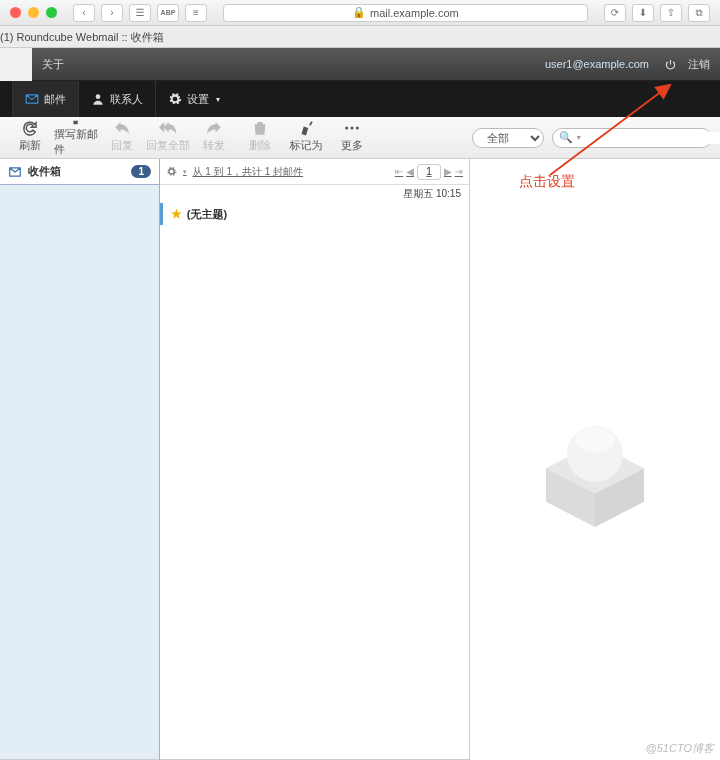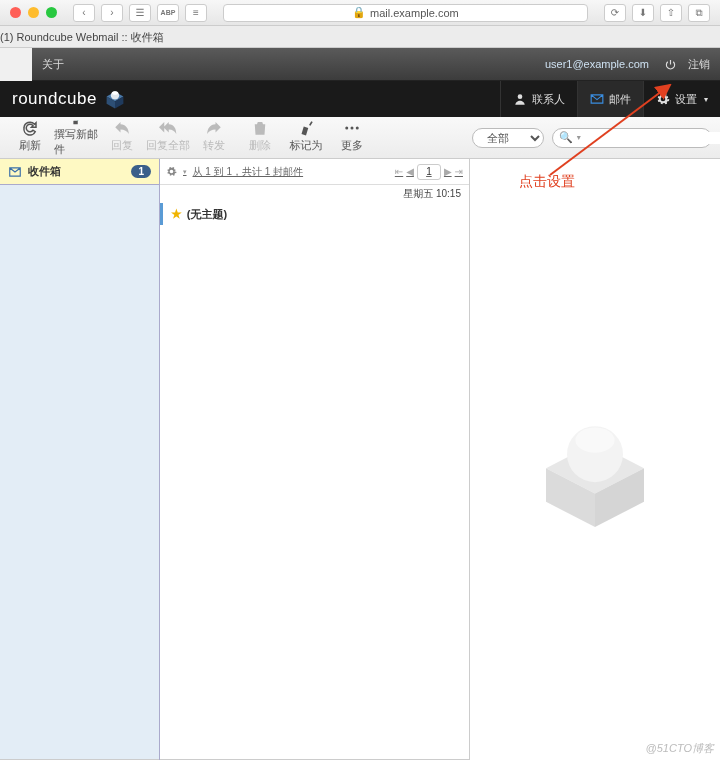--- a/index.html
+++ b/index.html
@@ -37,21 +37,21 @@
 .tool-btn svg { width: 18px; height: 18px; }
 .tool-spacer { flex: 1; }
 .scope-select { height: 20px; border: 1px solid #bbb; border-radius: 10px; padding: 0 18px 0 10px; font-size: 11px; background: #fff; color: #555; }
 .search-box { height: 20px; border: 1px solid #bbb; border-radius: 10px; width: 160px; margin-left: 6px; display: flex; align-items: center; padding: 0 6px; background: #fff; }
 .search-box input { border: none; outline: none; flex: 1; font-size: 11px; }
 .search-box .mag { color: #888; font-size: 11px; margin-right: 4px; }
 
 
 .main { display: flex; height: 624px; background: #fff; }
 .sidebar { width: 160px; background: #e3edf6; border-right: 1px solid #aac; display: flex; flex-direction: column; }
-.folder { display: flex; align-items: center; height: 26px; padding: 0 8px; font-size: 11px; font-weight: bold; color: #333; background: #fef9c3; border-bottom: 1px solid #aac; gap: 6px; }
+.folder { display: flex; align-items: center; height: 26px; padding: 0 8px; font-size: 11px; font-weight: bold; color: #333; background: #ffffff; border-bottom: 1px solid #aac; gap: 6px; }
 .folder .badge { margin-left: auto; background: #3a5f8a; color: #fff; border-radius: 9px; padding: 1px 7px; font-size: 10px; font-weight: bold; }
 .sidebar-fill { flex: 1; }
 .sidebar-footer { height: 24px; border-top: 1px solid #ccc; display: flex; align-items: center; padding: 0 6px; color: #888; }
 
 .msglist { width: 310px; border-right: 1px solid #ccc; display: flex; flex-direction: column; }
 .msglist-head { height: 26px; border-bottom: 1px solid #ddd; display: flex; align-items: center; padding: 0 6px; font-size: 10px; color: #666; gap: 6px; text-decoration: underline; }
 .msglist-head .pager { margin-left: auto; display: flex; align-items: center; gap: 3px; color: #aaa; }
 .pager .pg { border: 1px solid #ccc; border-radius: 3px; width: 24px; height: 16px; text-align: center; font-size: 10px; line-height: 14px; background: #fff; color: #333; }
 .msg-date { height: 18px; text-align: right; padding: 0 8px; font-size: 10px; color: #444; line-height: 18px; }
 .msg-row { display: flex; align-items: center; height: 22px; padding: 0 8px; font-size: 11px; font-weight: bold; color: #333; border-left: 3px solid #5a9bd5; gap: 5px; }
@@ -106,43 +106,33 @@
     <span class="logout">
       <svg width="11" height="11" viewBox="0 0 24 24" fill="none" stroke="currentColor" stroke-width="2.5">
           <path d="M18 6 A9 9 0 1 1 6 6 M12 2v10"></path>
         </svg>
       <span>注销</span>
     </span>
   </div>
 </div>
 
 <div class="brand-bar">
-  <div class="logo">
-    <span>roundcube</span>
-    <svg class="logo-cube" viewBox="0 0 40 40">
-      <polygon points="20,8 34,16 20,24 6,16" fill="#4a78a8"></polygon>
-      <polygon points="6,16 20,24 20,36 6,28" fill="#2d4f75"></polygon>
-      <polygon points="34,16 20,24 20,36 34,28" fill="#1f3a5c"></polygon>
-      <circle cx="20" cy="14" r="7" fill="#e0e6ec"></circle>
-      <ellipse cx="20" cy="10" rx="5" ry="3" fill="#fff"></ellipse>
-    </svg>
-  </div>
   <div class="nav-tabs">
+    <div class="nav-tab mail active">
+      <svg width="14" height="14" viewBox="0 0 24 24" fill="currentColor">
+          <path d="M2 5h20v14H2z M2 5l10 8 10-8" fill="none" stroke="currentColor" stroke-width="2"></path>
+        </svg>
+      <span>邮件</span>
+    </div>
     <div class="nav-tab">
       <svg width="14" height="14" viewBox="0 0 24 24" fill="currentColor">
           <circle cx="12" cy="8" r="4"></circle>
           <path d="M4 22c0-4 4-7 8-7s8 3 8 7z"></path>
         </svg>
       <span>联系人</span>
-    </div>
-    <div class="nav-tab mail active">
-      <svg width="14" height="14" viewBox="0 0 24 24" fill="currentColor">
-          <path d="M2 5h20v14H2z M2 5l10 8 10-8" fill="none" stroke="currentColor" stroke-width="2"></path>
-        </svg>
-      <span>邮件</span>
     </div>
     <div class="nav-tab">
       <svg class="gear-svg" viewBox="0 0 24 24" fill="currentColor">
           <path d="M12 8a4 4 0 100 8 4 4 0 000-8zm9 4l2 1-1 3-2-.5a8 8 0 01-1.5 2.5l.5 2-3 1-1-2a8 8 0 01-3 0l-1 2-3-1 .5-2A8 8 0 016 16.5L4 17l-1-3 2-1a8 8 0 010-2l-2-1 1-3 2 .5A8 8 0 017.5 5L7 3l3-1 1 2a8 8 0 013 0l1-2 3 1-.5 2A8 8 0 0118 7.5l2-.5 1 3-2 1a8 8 0 010 2z"></path>
         </svg>
       <span>设置</span>
       <span style="font-size:8px;margin-left:2px;">▾</span>
     </div>
   </div>
 </div>

